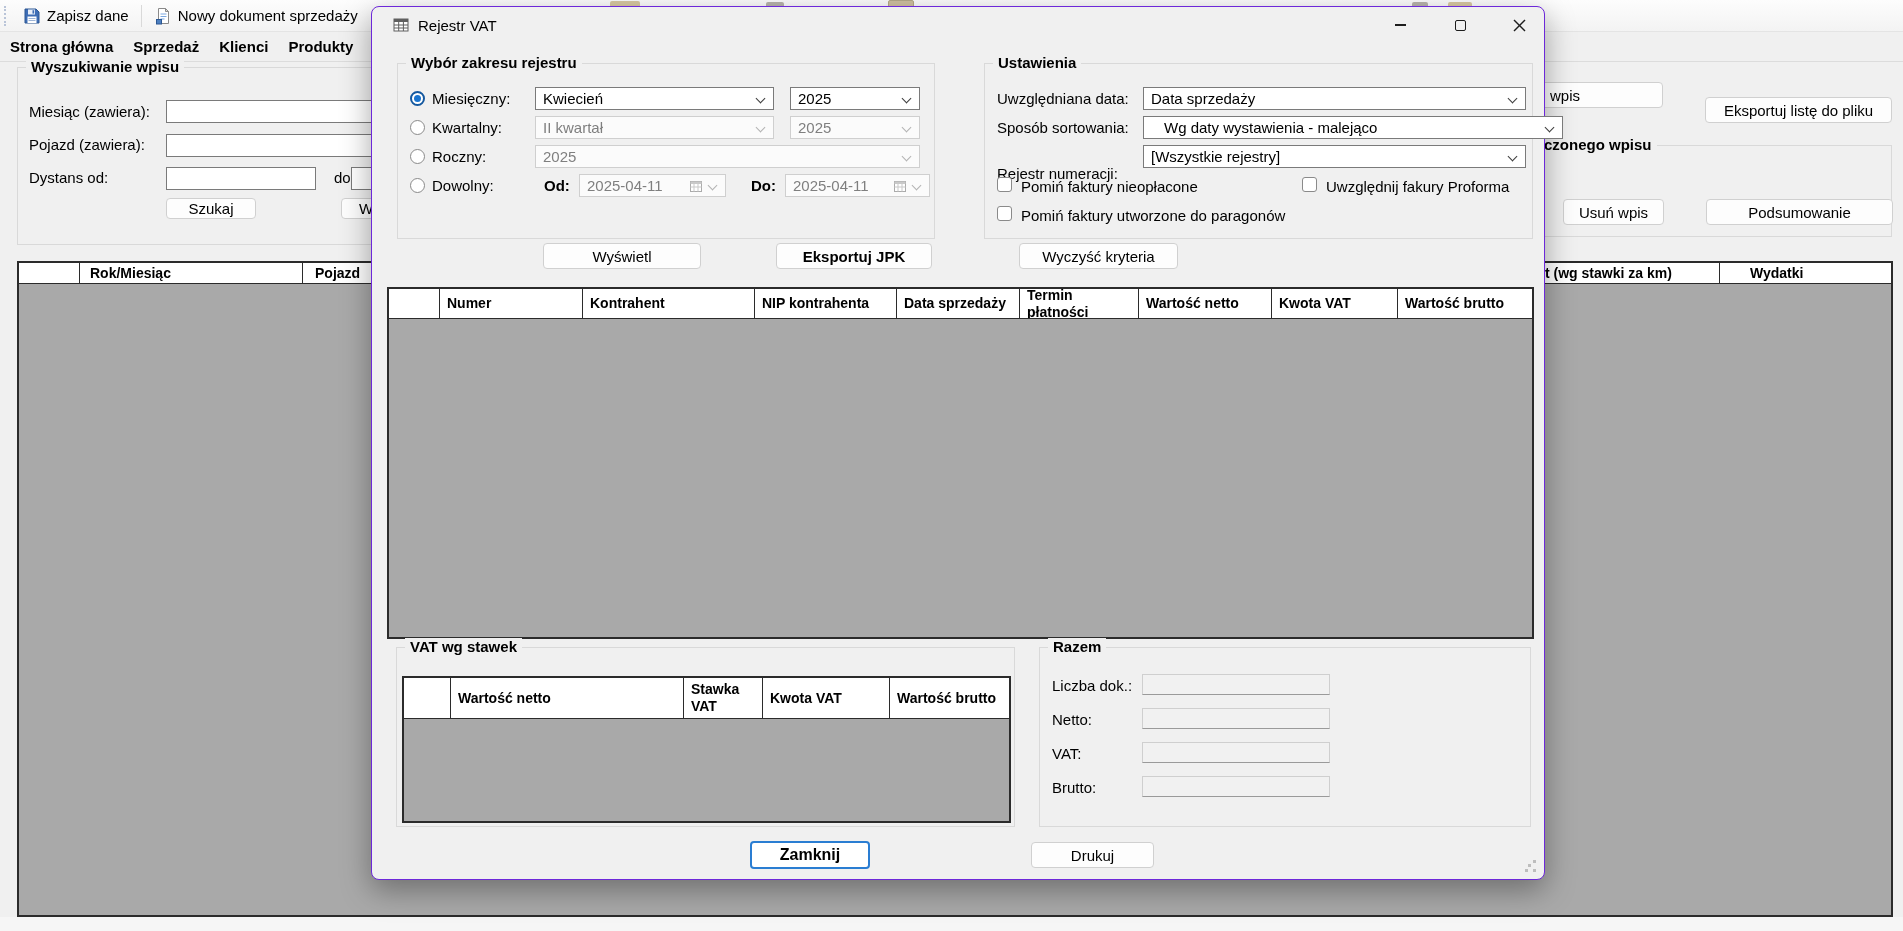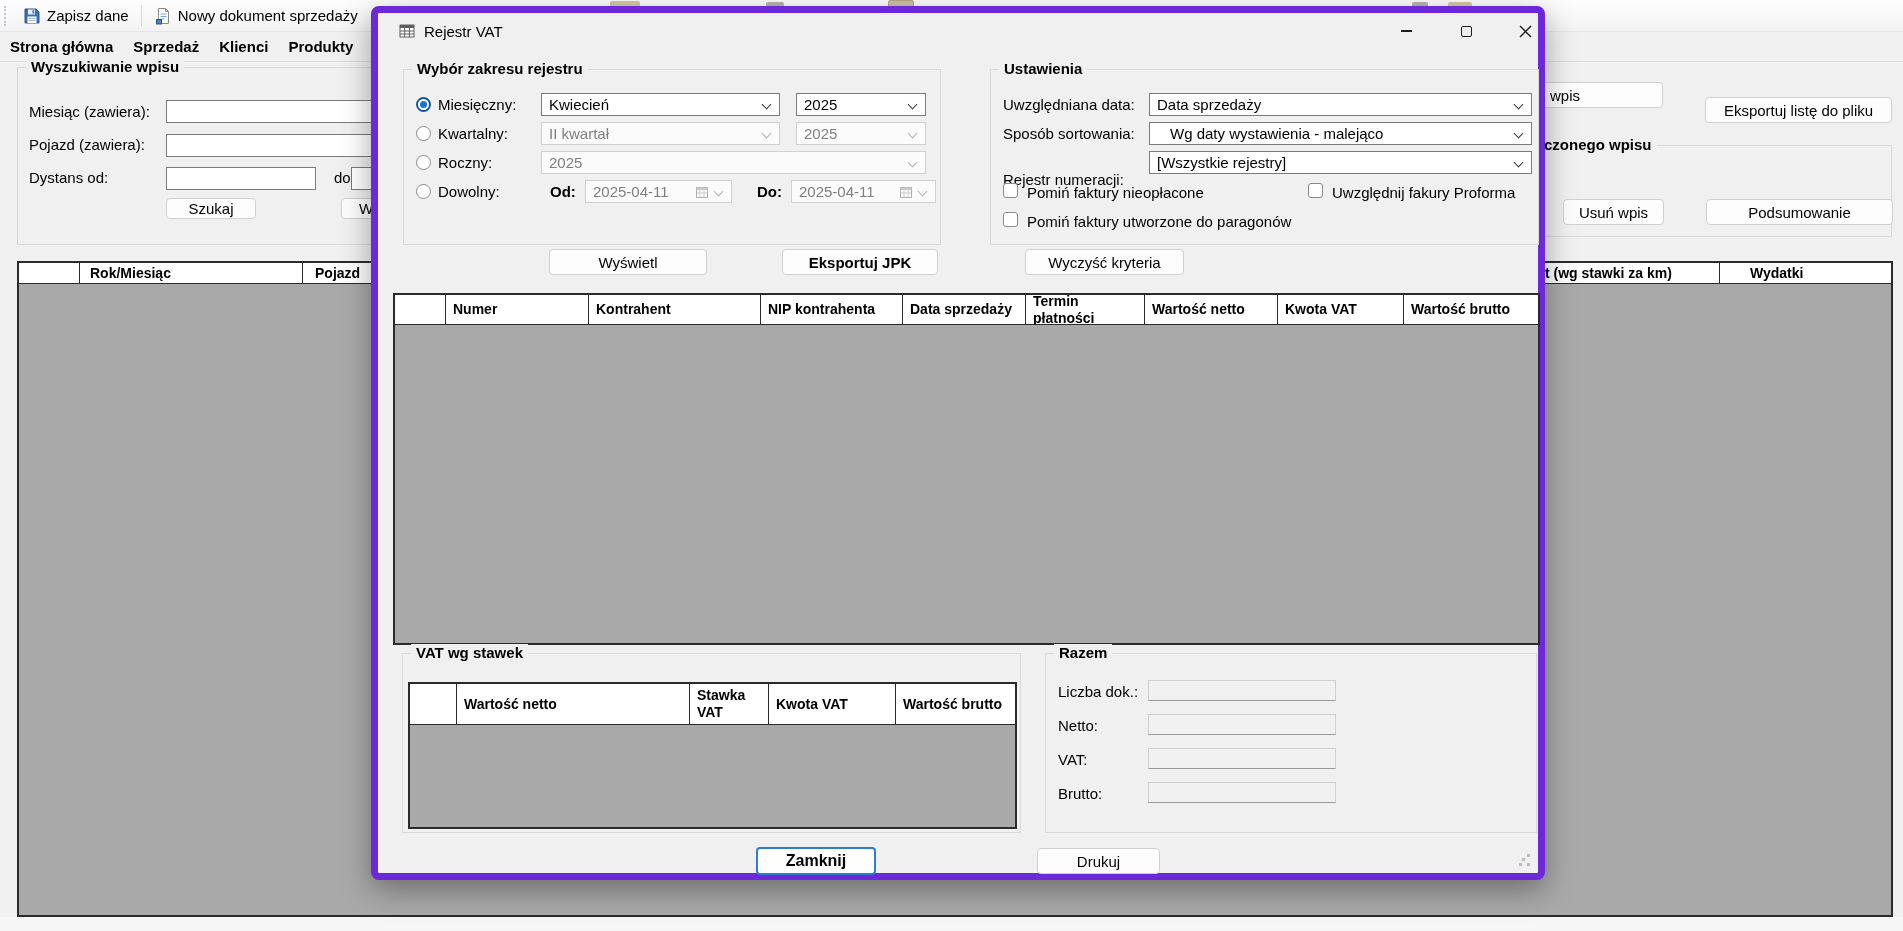--- a/index.html
+++ b/index.html
@@ -46,21 +46,21 @@
 .dtable { position:absolute; border:2px solid #2b2b2b; background:#a9a9a9;
   display:flex; flex-direction:column; }
 .hrow { display:flex; background:#fff; border-bottom:1px solid #2b2b2b; }
 .hcell { border-right:1px solid #2b2b2b; padding:2px 7px; font-weight:bold; font-size:14px;
   line-height:1.18; display:flex; align-items:center; overflow:hidden; }
 .hcell:last-child { border-right:none; }
 .bfill { flex:1; }
 
 
 .dialog { position:absolute; left:371px; top:6px; width:1174px; height:874px;
-  background:#f0f0f0; border:7px solid #6d28d9; border-radius:8px;
+  background:#f0f0f0; border:1px solid #6d28d9; border-radius:8px;
   box-shadow:0 10px 30px rgba(0,0,0,.35); z-index:10; }
 .titlebar { position:absolute; left:0; top:0; width:100%; height:36px;
   border-radius:8px 8px 0 0; display:flex; align-items:center; }
 .dtitle { position:absolute; left:46px; top:10px; font-size:15px; }
 .wbtn { position:absolute; top:0; width:46px; height:36px;
   display:flex; align-items:center; justify-content:center; }
 .minline { width:11px; height:2px; background:#1d1d1d; }
 .maxrect { width:11px; height:11px; border:1.4px solid #1d1d1d; border-radius:2px; }
 
 .combo { position:absolute; background:#fff; border:1px solid #7a7a7a; height:23px;
@@ -259,21 +259,21 @@
   <div class="grp" style="left:612px;top:56px;width:549px;height:176px;">
     <span class="gtitle">Ustawienia</span>
 
     <span class="lbl" style="left:12px;top:26px;">Uwzględniana data:</span>
     <div class="combo" style="left:158px;top:23px;width:383px;">
       <span>Data sprzedaży</span>
       <span class="chev"></span>
     </div>
 
     <span class="lbl" style="left:12px;top:55px;">Sposób sortowania:</span>
-    <div class="combo" style="left:158px;top:52px;width:383px;padding-left:20px;">
+    <div class="combo" style="left:158px;top:52px;width:420px;padding-left:20px;">
       <span>Wg daty wystawienia - malejąco</span>
       <span class="chev"></span>
     </div>
 
     <span class="lbl" style="left:12px;top:84px;margin-top:17px;">Rejestr numeracji:</span>
     <div class="combo" style="left:158px;top:81px;width:383px;">
       <span>[Wszystkie rejestry]</span>
       <span class="chev"></span>
     </div>
 

